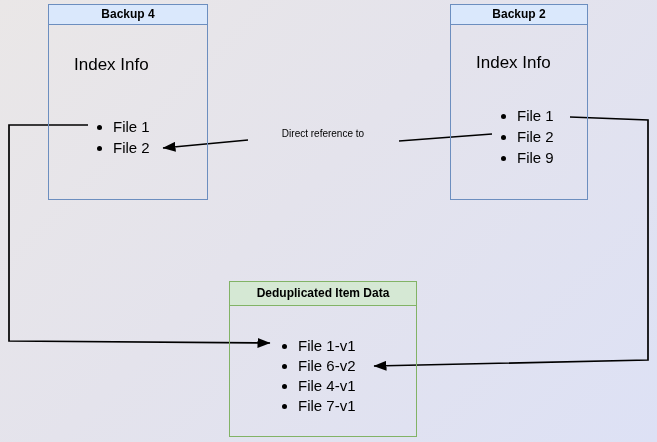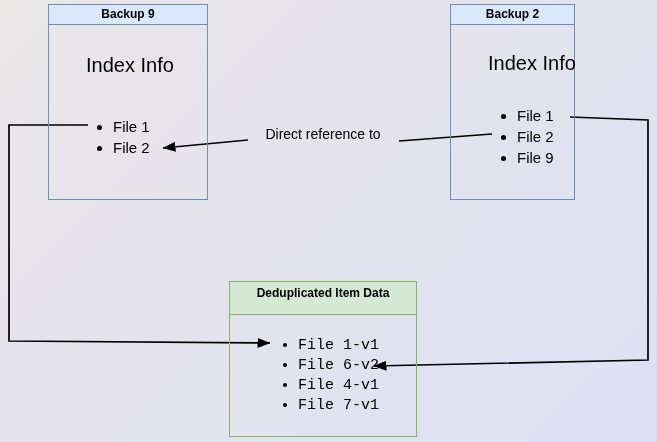--- a/index.html
+++ b/index.html
@@ -22,53 +22,52 @@
   .box.green { border-color: #82b366; }
   .box-header {
     box-sizing: border-box;
     width: 100%;
     text-align: center;
     font-weight: bold;
     font-size: 12px;
     border-bottom: 1px solid;
   }
   .blue  .box-header { background: #dae8fc; border-color: #6c8ebf; height: 20px; line-height: 19px; }
-  .green .box-header { background: #d5e8d4; border-color: #82b366; height: 33px; line-height: 22px; }
+  .green .box-header { background: #d5e8d4; border-color: #82b366; height: 24px; line-height: 22px; }
   .subtitle {
     position: absolute;
-    font-size: 20px;
+    font-size: 17px;
     line-height: 18px;
     white-space: nowrap;
-    margin-left: 12px;
   }
   .file-list {
     position: absolute;
     margin: 0;
     font-size: 15px;
     list-style: disc;
     white-space: nowrap;
   }
   #backup1 { left: 48px;  top: 4px;   width: 160px; height: 196px; }
-  #backup2 { left: 450px; top: 4px;   width: 125px; height: 196px; }
+  #backup2 { left: 450px; top: 4px;   width: 138px; height: 196px; }
   #dedup   { left: 229px; top: 281px; width: 188px; height: 156px; }
 
   #backup1 .subtitle { left: 25px; top: 51px; }
   #backup2 .subtitle { left: 25px; top: 49px; }
 
   #backup1 .file-list { left: 0; top: 111px; padding-left: 64px; line-height: 21px; }
   #backup2 .file-list { left: 0; top: 100px; padding-left: 66px; line-height: 21px; }
-  #dedup   .file-list { left: 0; top: 54px;  padding-left: 68px; line-height: 20px; font-family: Liberation Mono, monospace; }
+  #dedup   .file-list { left: 0; top: 54px;  padding-left: 68px; line-height: 20px; }
 
   .ref-label {
     position: absolute;
     left: 240px;
     top: 126px;
     width: 166px;
     text-align: center;
-    font-size: 14px;
+    font-size: 10px;
     line-height: 16px;
   }
   .arrow-layer {
     position: absolute;
     left: 0; top: 0;
     pointer-events: none;
   }
 </style>
 </head>
 <body>
@@ -81,21 +80,21 @@
         <path d="M0,0 L13,5 L0,10 z" fill="#000"></path>
       </marker>
     </defs>
     <polyline points="88,125 9,125 9,341 270,343" fill="none" stroke="#000" stroke-width="1.7" marker-end="url(#arrowhead)"></polyline>
     <polyline points="570,117 648,120 648,360 374,366" fill="none" stroke="#000" stroke-width="1.7" marker-end="url(#arrowhead)"></polyline>
     <line x1="492" y1="134" x2="399" y2="141" stroke="#000" stroke-width="1.7"></line>
     <line x1="248" y1="140" x2="163" y2="148" stroke="#000" stroke-width="1.7" marker-end="url(#arrowhead)"></line>
   </svg>
 
   <div class="box blue" id="backup1">
-    <div class="box-header">Backup 9</div>
+    <div class="box-header">Backup 4</div>
     <div class="subtitle">Index Info</div>
     <ul class="file-list">
       <li>File 1</li>
       <li>File 2</li>
     </ul>
   </div>
 
   <div class="box blue" id="backup2">
     <div class="box-header">Backup 2</div>
     <div class="subtitle">Index Info</div>

